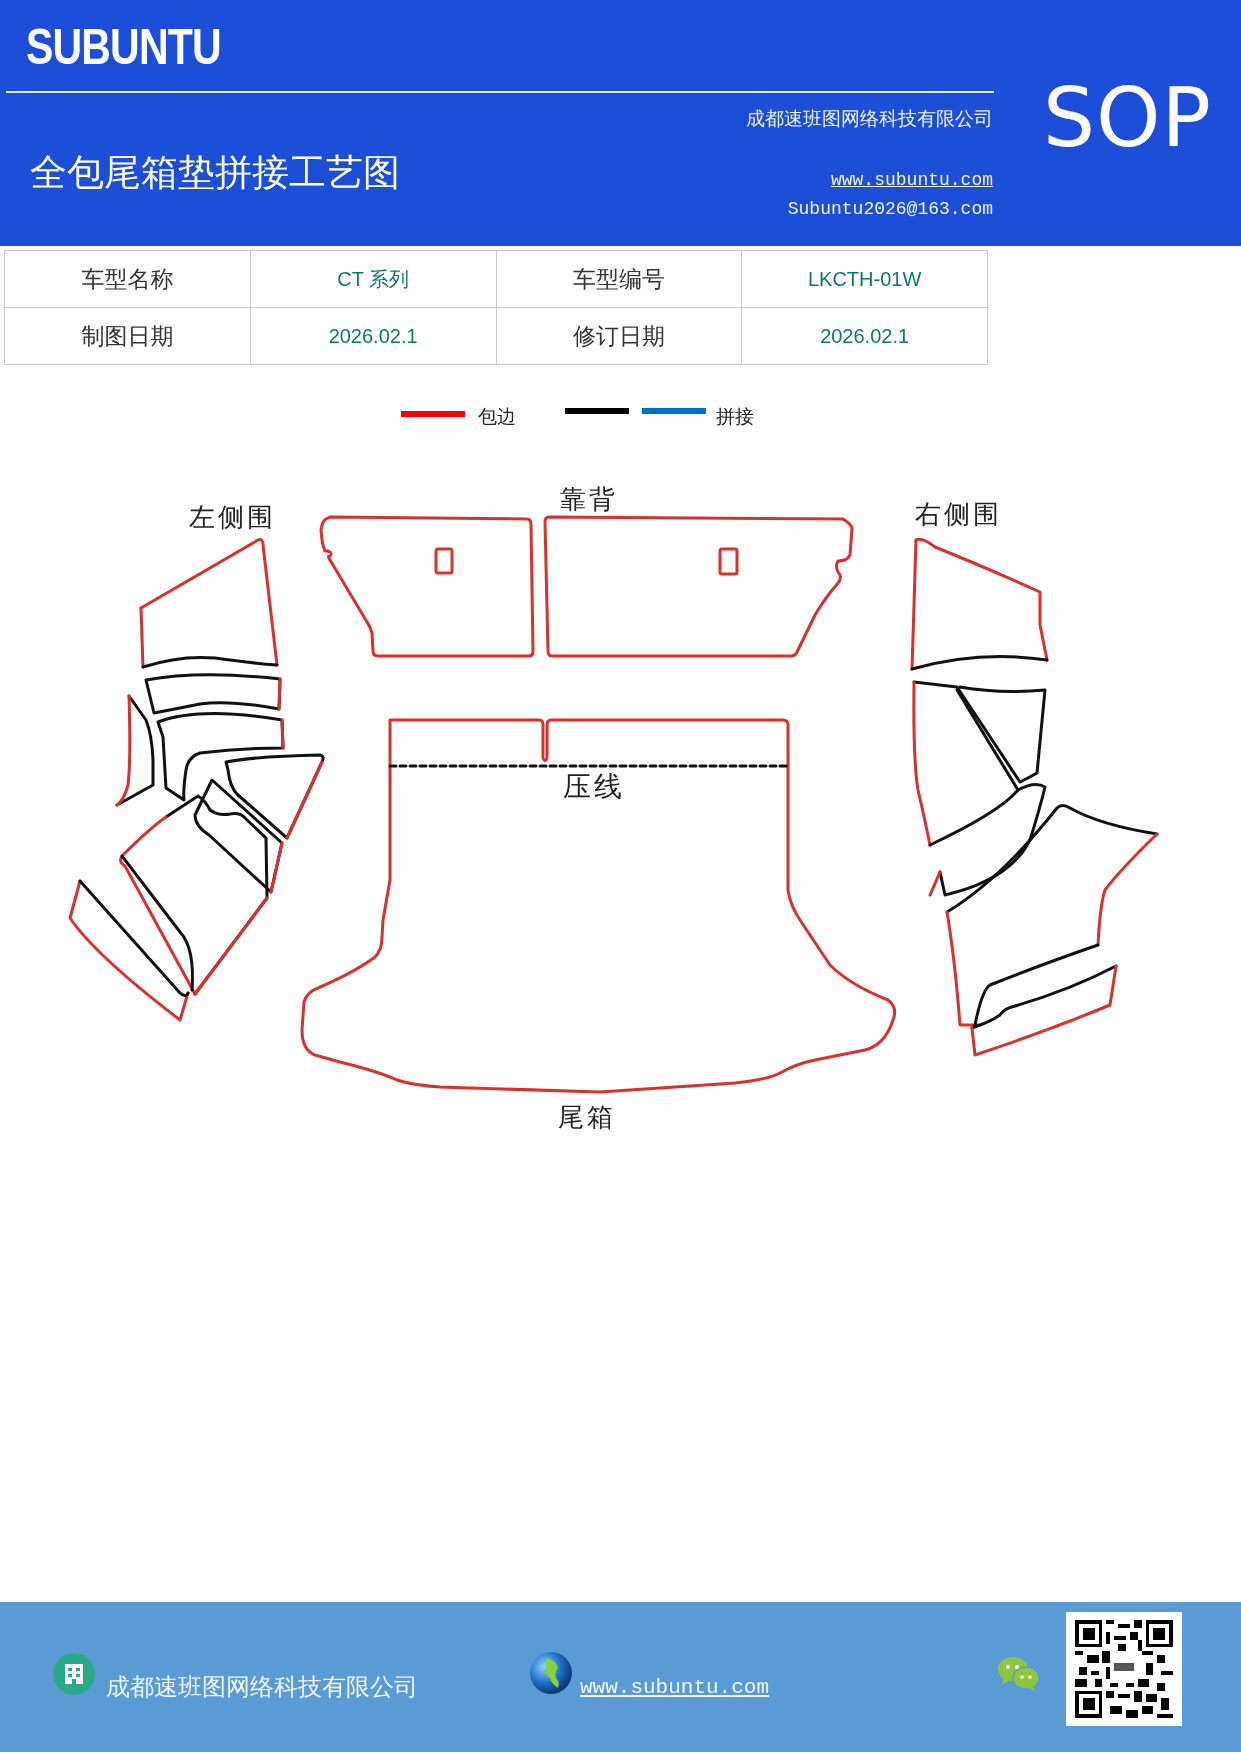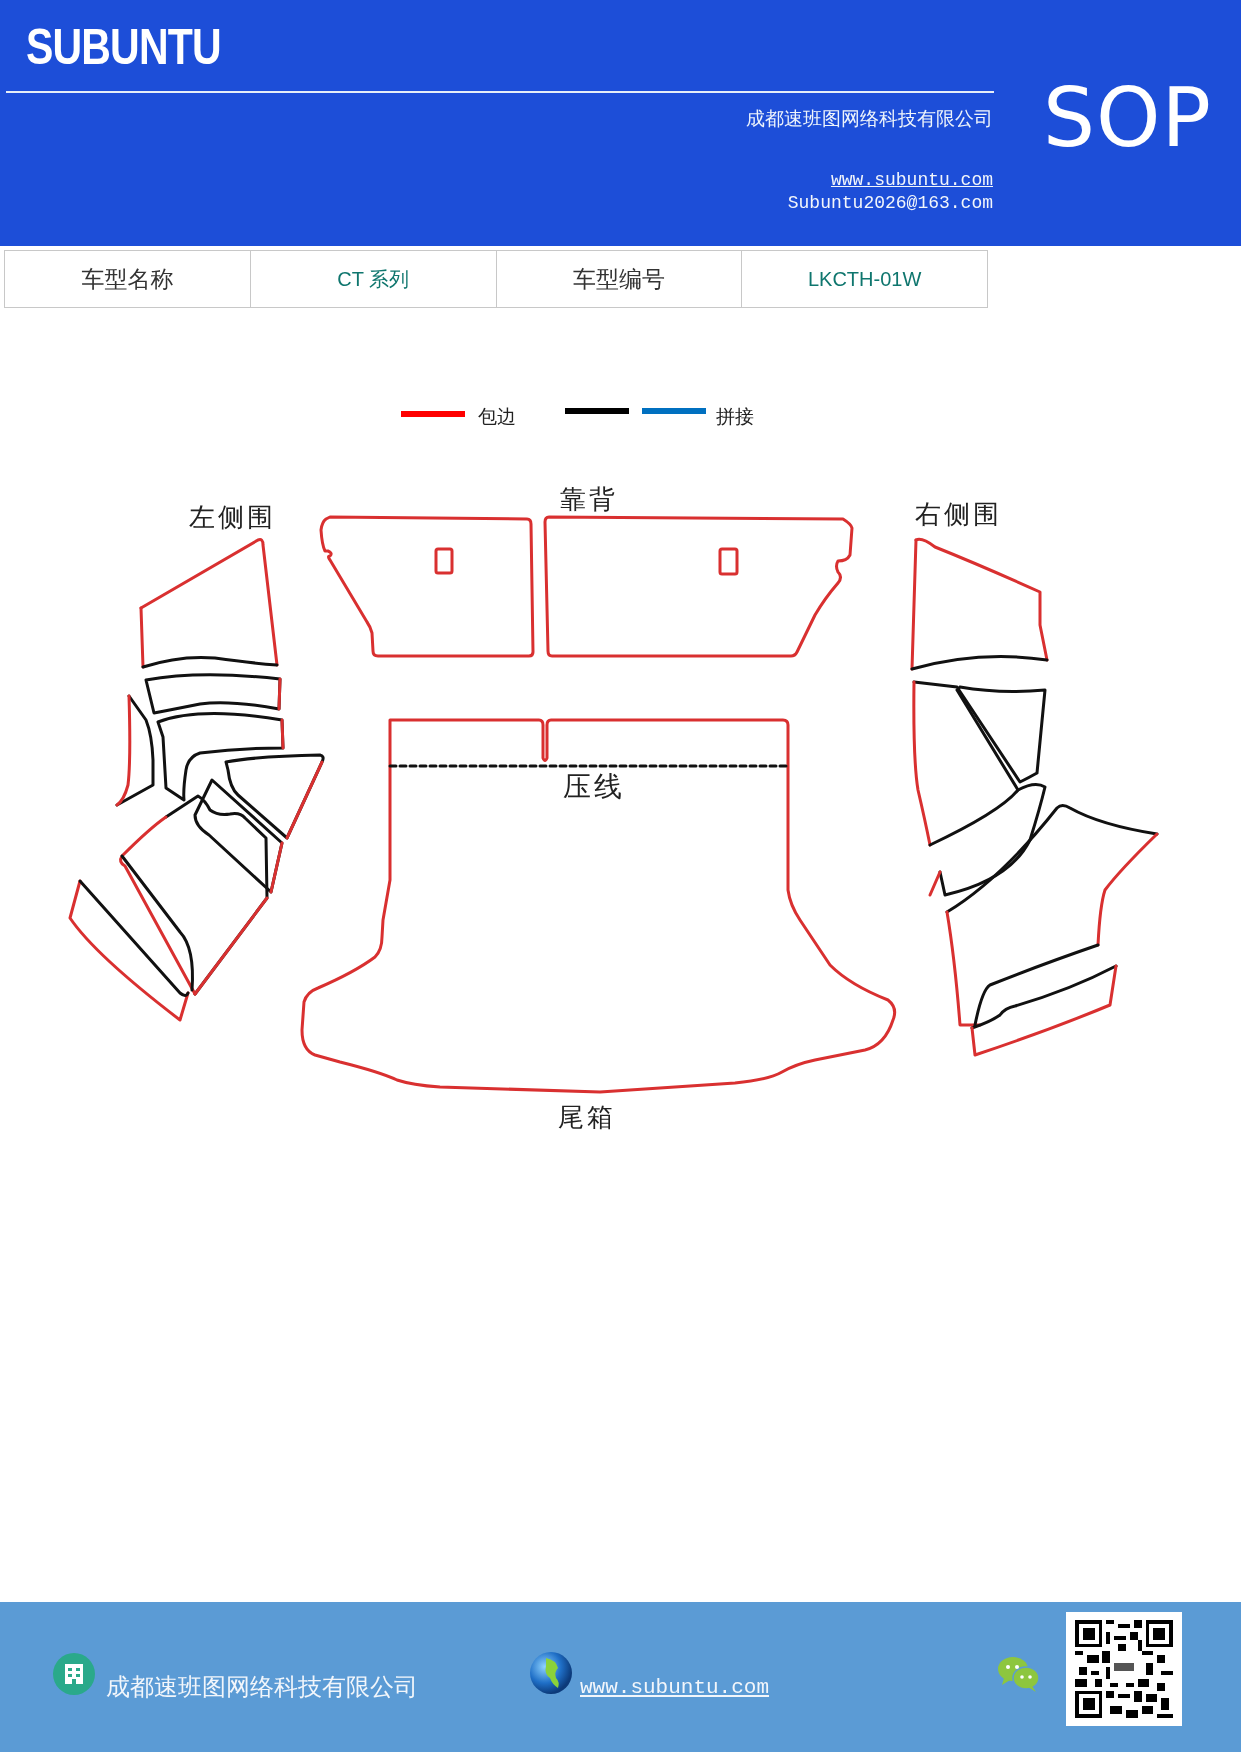--- a/index.html
+++ b/index.html
@@ -6,21 +6,21 @@
   html, body { width: 1241px; height: 1754px; background: #ffffff; overflow: hidden; }
   body { position: relative; font-family: "DejaVu Sans", "Liberation Sans", sans-serif; color: #222; }
 
   
   .header { position: absolute; left: 0; top: 0; width: 1241px; height: 246px; background: #1d4ed8; }
   .brand { position: absolute; left: 26px; top: 18px; font-family: "Liberation Sans", sans-serif; font-weight: bold; font-size: 50px; color: #fff; letter-spacing: -1px; transform: scaleX(0.82); transform-origin: left top; }
   .header-rule { position: absolute; left: 6px; top: 91px; width: 988px; height: 2px; background: #e6eef8; }
   .doc-title { position: absolute; left: 30px; top: 148px; font-size: 37px; color: #fff; font-family: "DejaVu Serif", serif; }
   .company-top { position: absolute; right: 248px; top: 106px; font-size: 19px; color: #eef4fb; font-family: "DejaVu Serif", serif; }
   .site-top { position: absolute; right: 248px; top: 170px; font-size: 18px; color: #f2f6fb; font-family: "Liberation Mono", monospace; text-decoration: underline; }
-  .mail-top { position: absolute; right: 248px; top: 193px; font-size: 18px; color: #f2f6fb; font-family: "Liberation Mono", monospace; }
+  .mail-top { position: absolute; right: 248px; top: 199px; font-size: 18px; color: #f2f6fb; font-family: "Liberation Mono", monospace; }
   .sop { position: absolute; left: 1043px; top: 70px; font-size: 82px; font-weight: normal; color: #fff; font-family: "DejaVu Sans", sans-serif; letter-spacing: 1px; }
 
   
   .info { position: absolute; left: 4px; top: 250px; width: 984px; border-collapse: collapse; }
   .info td { border: 1px solid #c8c8c8; height: 57px; text-align: center; font-size: 22px; width: 25%; }
   .info td.lbl { font-size: 23px; color: #333; }
   .info td.val { font-size: 20px; color: #0f766e; font-family: "Liberation Sans", sans-serif; }
 
   
   .legend { position: absolute; top: 400px; left: 0; width: 1241px; height: 40px; }
@@ -37,33 +37,40 @@
   .ft-site { position: absolute; left: 580px; top: 74px; font-size: 21px; color: #f2f6fb; font-family: "Liberation Mono", monospace; text-decoration: underline; }
   .ft-icon { position: absolute; }
   .qr { position: absolute; left: 1066px; top: 10px; width: 116px; height: 114px; background: #fff; padding: 8px; }
 </style>
 </head>
 <body>
 
 <div class="header">
   <div class="brand">SUBUNTU</div>
   <div class="header-rule"></div>
+  <div class="doc-title">全包尾箱垫拼接工艺图</div>
   <div class="company-top">成都速班图网络科技有限公司</div>
   <div class="site-top">www.subuntu.com</div>
   <div class="mail-top">Subuntu2026@163.com</div>
   <div class="sop">SOP</div>
 </div>
 
 <table class="info">
   <tbody>
       <tr>
     <td class="lbl">车型名称</td>
     <td class="val">CT 系列</td>
     <td class="lbl">车型编号</td>
     <td class="val">LKCTH-01W</td>
+  </tr>
+  <tr>
+    <td class="lbl">制图日期</td>
+    <td class="val">2026.02.1</td>
+    <td class="lbl">修订日期</td>
+    <td class="val">2026.02.1</td>
   </tr>
 </tbody>
   </table>
 
 <div class="legend">
   <div class="lg-line" style="left:401px; top:11px; width:64px; background:#ff0000;"></div>
   <div class="lg-text" style="left:478px;">包边</div>
   <div class="lg-line" style="left:565px; top:8px; width:64px; background:#000000;"></div>
   <div class="lg-line" style="left:642px; top:8px; width:64px; background:#0070c0;"></div>
   <div class="lg-text" style="left:716px;">拼接</div>

